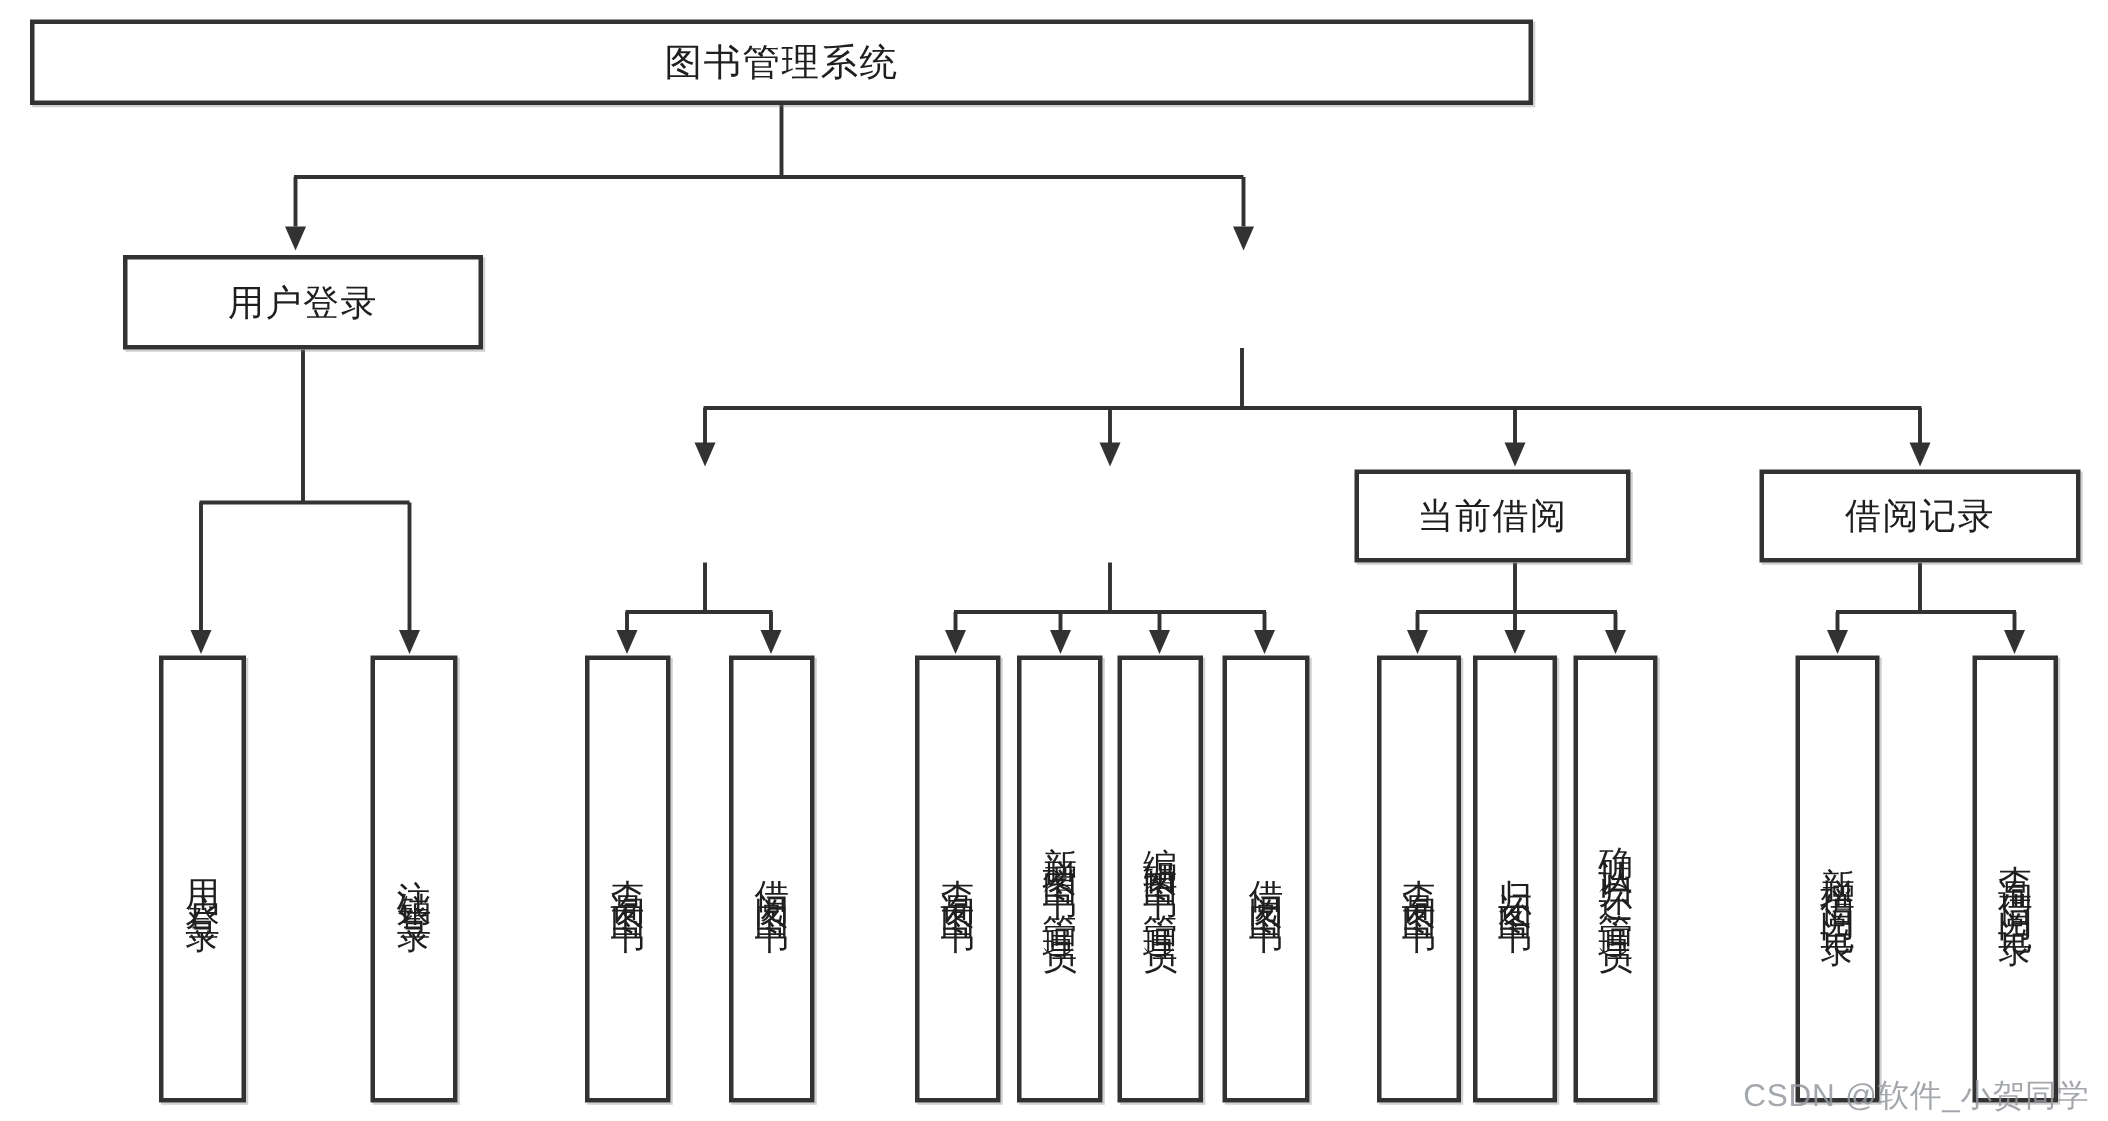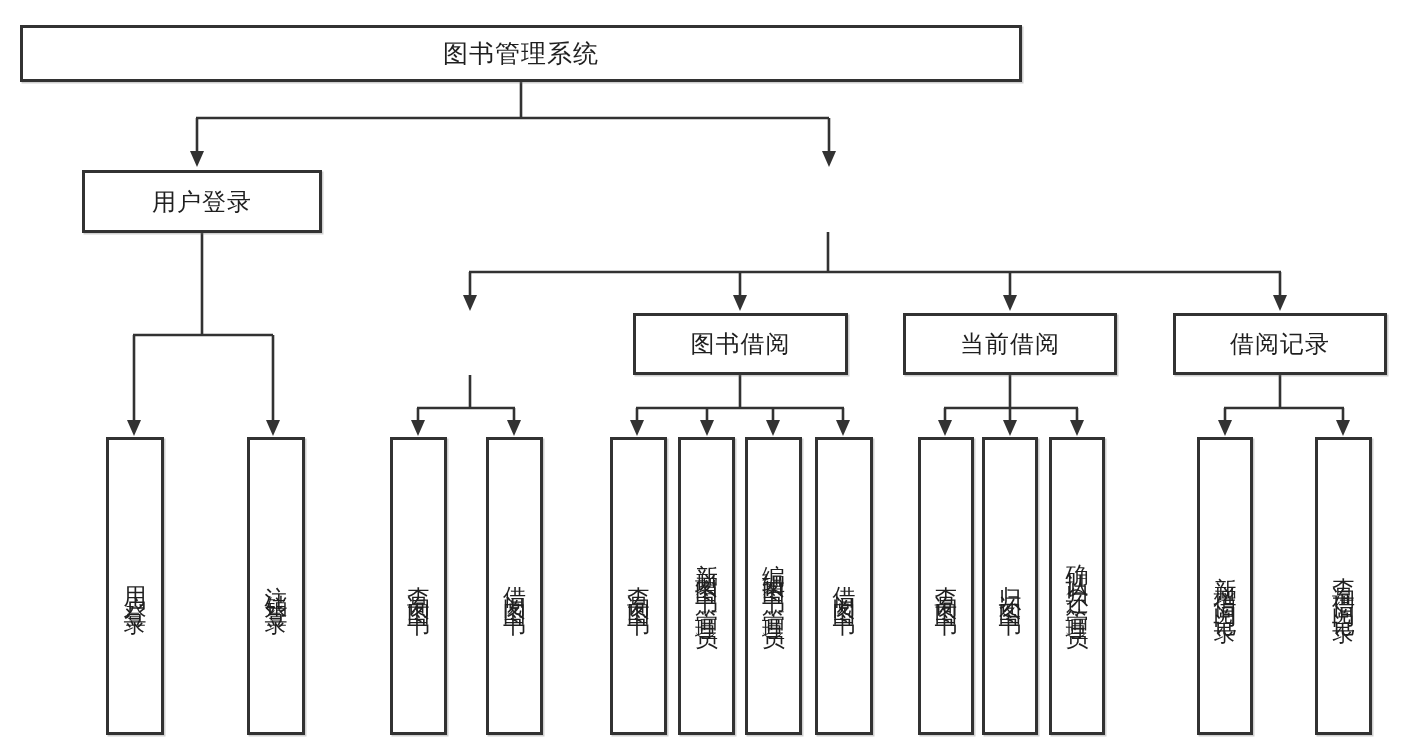--- a/index.html
+++ b/index.html
@@ -72,32 +72,29 @@
       <polygon points="766,420 780,420 773,436"></polygon>
       <polygon points="836,420 850,420 843,436"></polygon>
       <polygon points="938,420 952,420 945,436"></polygon>
       <polygon points="1003,420 1017,420 1010,436"></polygon>
       <polygon points="1070,420 1084,420 1077,436"></polygon>
       <polygon points="1218,420 1232,420 1225,436"></polygon>
       <polygon points="1336,420 1350,420 1343,436"></polygon>
     </g>
   </svg>
 
-  <div class="node hbox root" style="left:20px;top:13px;width:1002px;height:57px;margin-top:12px;">
+  <div class="node hbox root" style="left:20px;top:13px;width:1002px;height:57px;">
     <span>图书管理系统</span>
   </div>
 
   <div class="node hbox" style="left:82px;top:170px;width:240px;height:63px;">
     <span>用户登录</span>
   </div>
 
-  <div class="node hbox" style="left:633px;top:313px;width:215px;height:62px;">
-    <span>图书借阅</span>
-  </div>
-  <div class="node hbox" style="left:903px;top:313px;width:214px;height:62px;">
+  <div class="node hbox" style="left:903px;top:313px;width:184px;height:62px;">
     <span>当前借阅</span>
   </div>
   <div class="node hbox" style="left:1173px;top:313px;width:214px;height:62px;">
     <span>借阅记录</span>
   </div>
 
   <div class="node vbox" style="left:106px;top:437px;width:58px;height:298px;">
     <span class="vtext">用户登录</span>
   </div>
   <div class="node vbox" style="left:247px;top:437px;width:58px;height:298px;">
@@ -134,14 +131,15 @@
     <span class="vtext">确认归还（管理员）</span>
   </div>
 
   <div class="node vbox" style="left:1197px;top:437px;width:56px;height:298px;">
     <span class="vtext">新增借阅记录</span>
   </div>
   <div class="node vbox" style="left:1315px;top:437px;width:57px;height:298px;">
     <span class="vtext">查询借阅记录</span>
   </div>
 
+  <div class="watermark">CSDN @软件_小贺同学</div>
 
 </div>
 
 </body></html>

